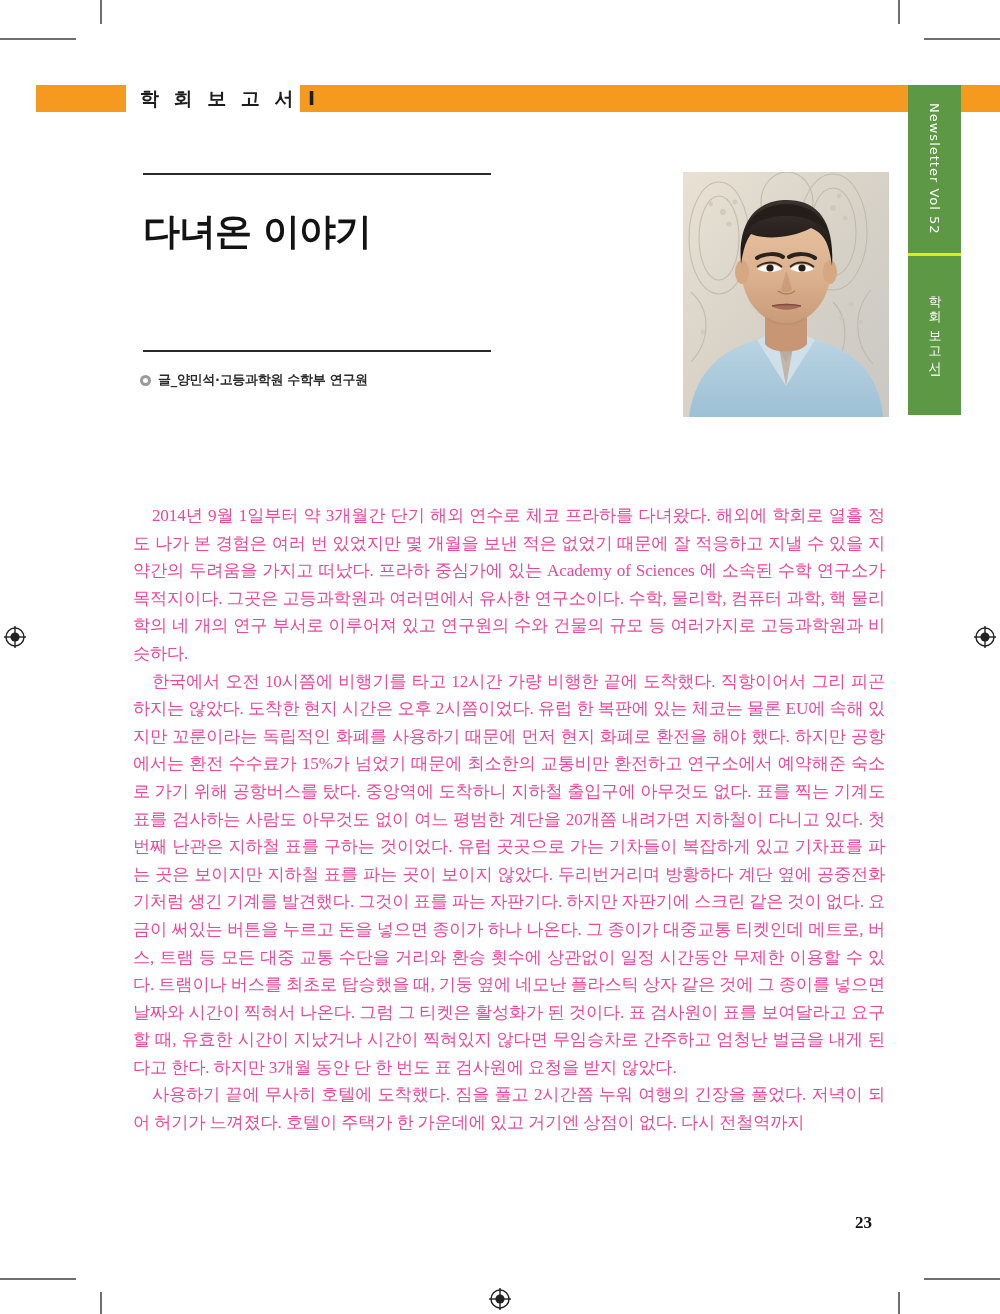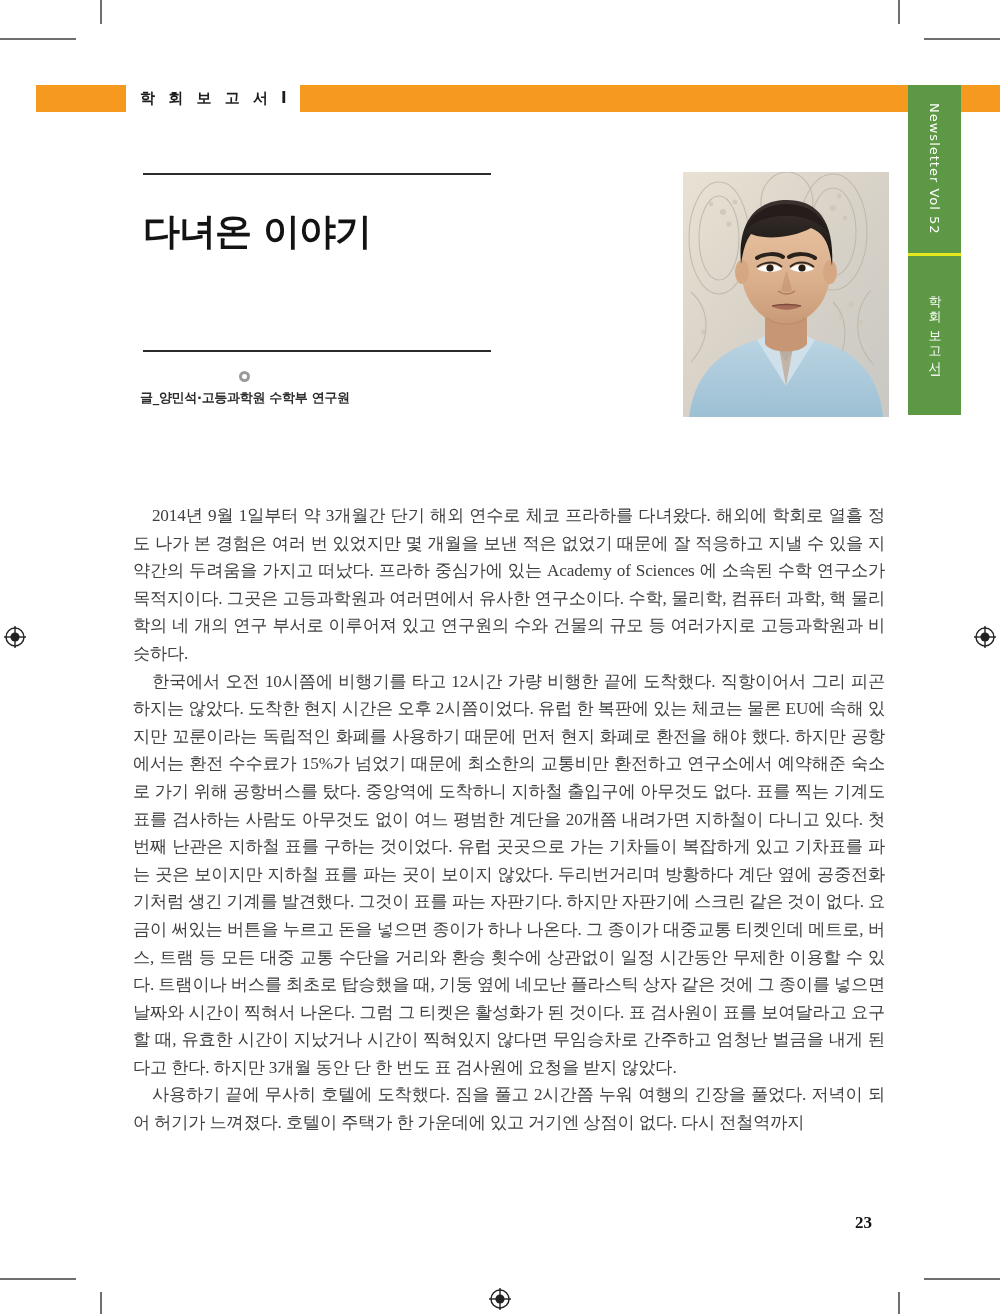--- a/index.html
+++ b/index.html
@@ -53,21 +53,21 @@
     top: 0;
     right: 0;
     height: 27px;
     background: #f59a1e;
   }
   .header-label {
     position: absolute;
     left: 104px;
     top: -2px;
     font-family: "DejaVu Sans", "Liberation Sans", sans-serif;
-    font-size: 15px;
+    font-size: 19px;
     font-weight: 600;
     letter-spacing: 4px;
     color: #1d1d1b;
     white-space: nowrap;
     line-height: 30px;
   }
 
   
   .side-tab {
     position: absolute;
@@ -137,21 +137,20 @@
   }
   .title-line { display: block; }
 
   .byline {
     position: absolute;
     left: 140px;
     top: 371px;
     display: flex;
     align-items: center;
     gap: 7px;
-    flex-direction: column;
   }
   .byline-bullet {
     width: 11px;
     height: 11px;
     border-radius: 50%;
     border: 3px solid #9a9a9a;
     box-sizing: border-box;
     flex: 0 0 auto;
   }
   .byline-text {
@@ -179,21 +178,21 @@
   .body-text {
     position: absolute;
     left: 133px;
     top: 502px;
     width: 752px;
     font-family: "Liberation Serif", "DejaVu Serif", serif;
     font-size: 17.2px;
     line-height: 27.6px;
     text-align: justify;
     text-justify: inter-character;
-    color: #404040;
+    color: #ec4899;
     letter-spacing: -0.15px;
   }
   .body-text p {
     margin: 0;
     text-indent: 1.1em;
   }
 
   
   .page-number {
     position: absolute;

